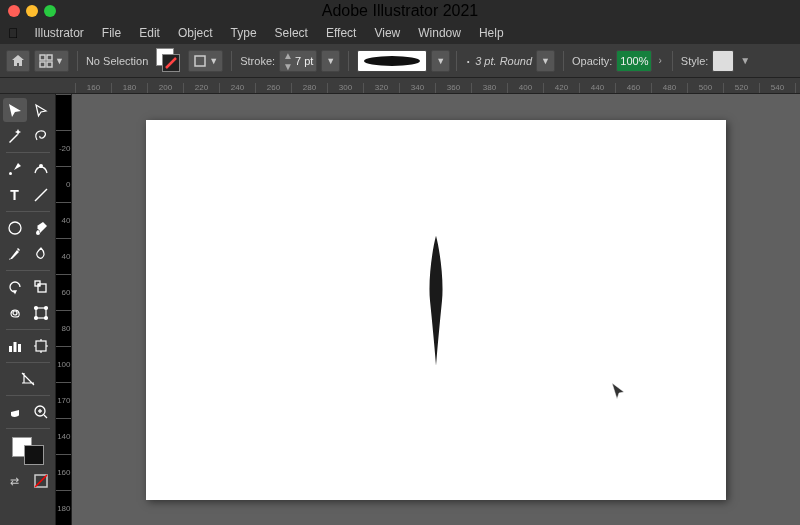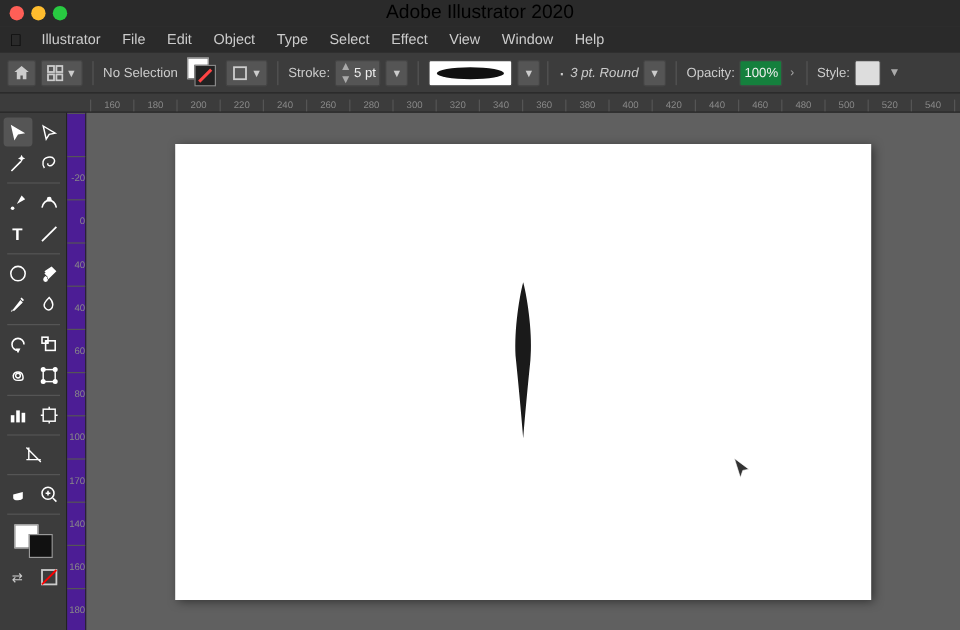--- a/index.html
+++ b/index.html
@@ -210,25 +210,25 @@
     
     .brush-stroke {
       position: absolute;
       left: 50%;
       top: 50%;
       transform: translate(-50%, -55%);
     }
     
     #ruler-v {
       width: 16px;
-      background: #4c1d95;
+      background: #000000;
       border-right: 1px solid #222;
       display: flex;
       flex-direction: column;
-      align-items: flex-start;
+      align-items: center;
       overflow: hidden;
       flex-shrink: 0;
     }
     .ruler-mark-v {
       font-size: 8px;
       color: #888;
       height: 36px;
       writing-mode: horizontal-tb;
       display: flex;
       align-items: center;
@@ -247,21 +247,21 @@
   </style>
 </head>
 <body>
 
 <div id="titlebar">
   <div class="traffic-lights">
     <div class="traffic-light tl-close"></div>
     <div class="traffic-light tl-min"></div>
     <div class="traffic-light tl-max"></div>
   </div>
-  <span>Adobe Illustrator 2020</span>
+  <span>Adobe Illustrator 2021</span>
 </div>
 
 <div id="menubar">
   <span class="menu-logo"></span>
   <span class="menu-item">Illustrator</span>
   <span class="menu-item">File</span>
   <span class="menu-item">Edit</span>
   <span class="menu-item">Object</span>
   <span class="menu-item">Type</span>
   <span class="menu-item">Select</span>
@@ -308,21 +308,21 @@
       <rect x="2" y="2" width="10" height="10"></rect>
     </svg>
     <span style="color:#ccc;font-size:9px;">▼</span>
   </div>
 
   <div class="toolbar-sep"></div>
 
   <span class="stroke-text">Stroke:</span>
   <div style="display:flex;align-items:center;background:#555;border:1px solid #444;border-radius:2px;height:22px;padding:0 3px;gap:2px;">
     <span style="color:#aaa;font-size:10px;">▲<br>▼</span>
-    <span style="color:#eee;font-size:11px;">5 pt</span>
+    <span style="color:#eee;font-size:11px;">7 pt</span>
   </div>
   <div class="toolbar-btn">
     <span style="color:#ccc;font-size:9px;">▼</span>
   </div>
 
   <div class="toolbar-sep"></div>
 
   <div class="brush-preview">
     <svg width="60" height="16" viewBox="0 0 60 16">
       <ellipse cx="30" cy="8" rx="28" ry="5" fill="#111"></ellipse>

